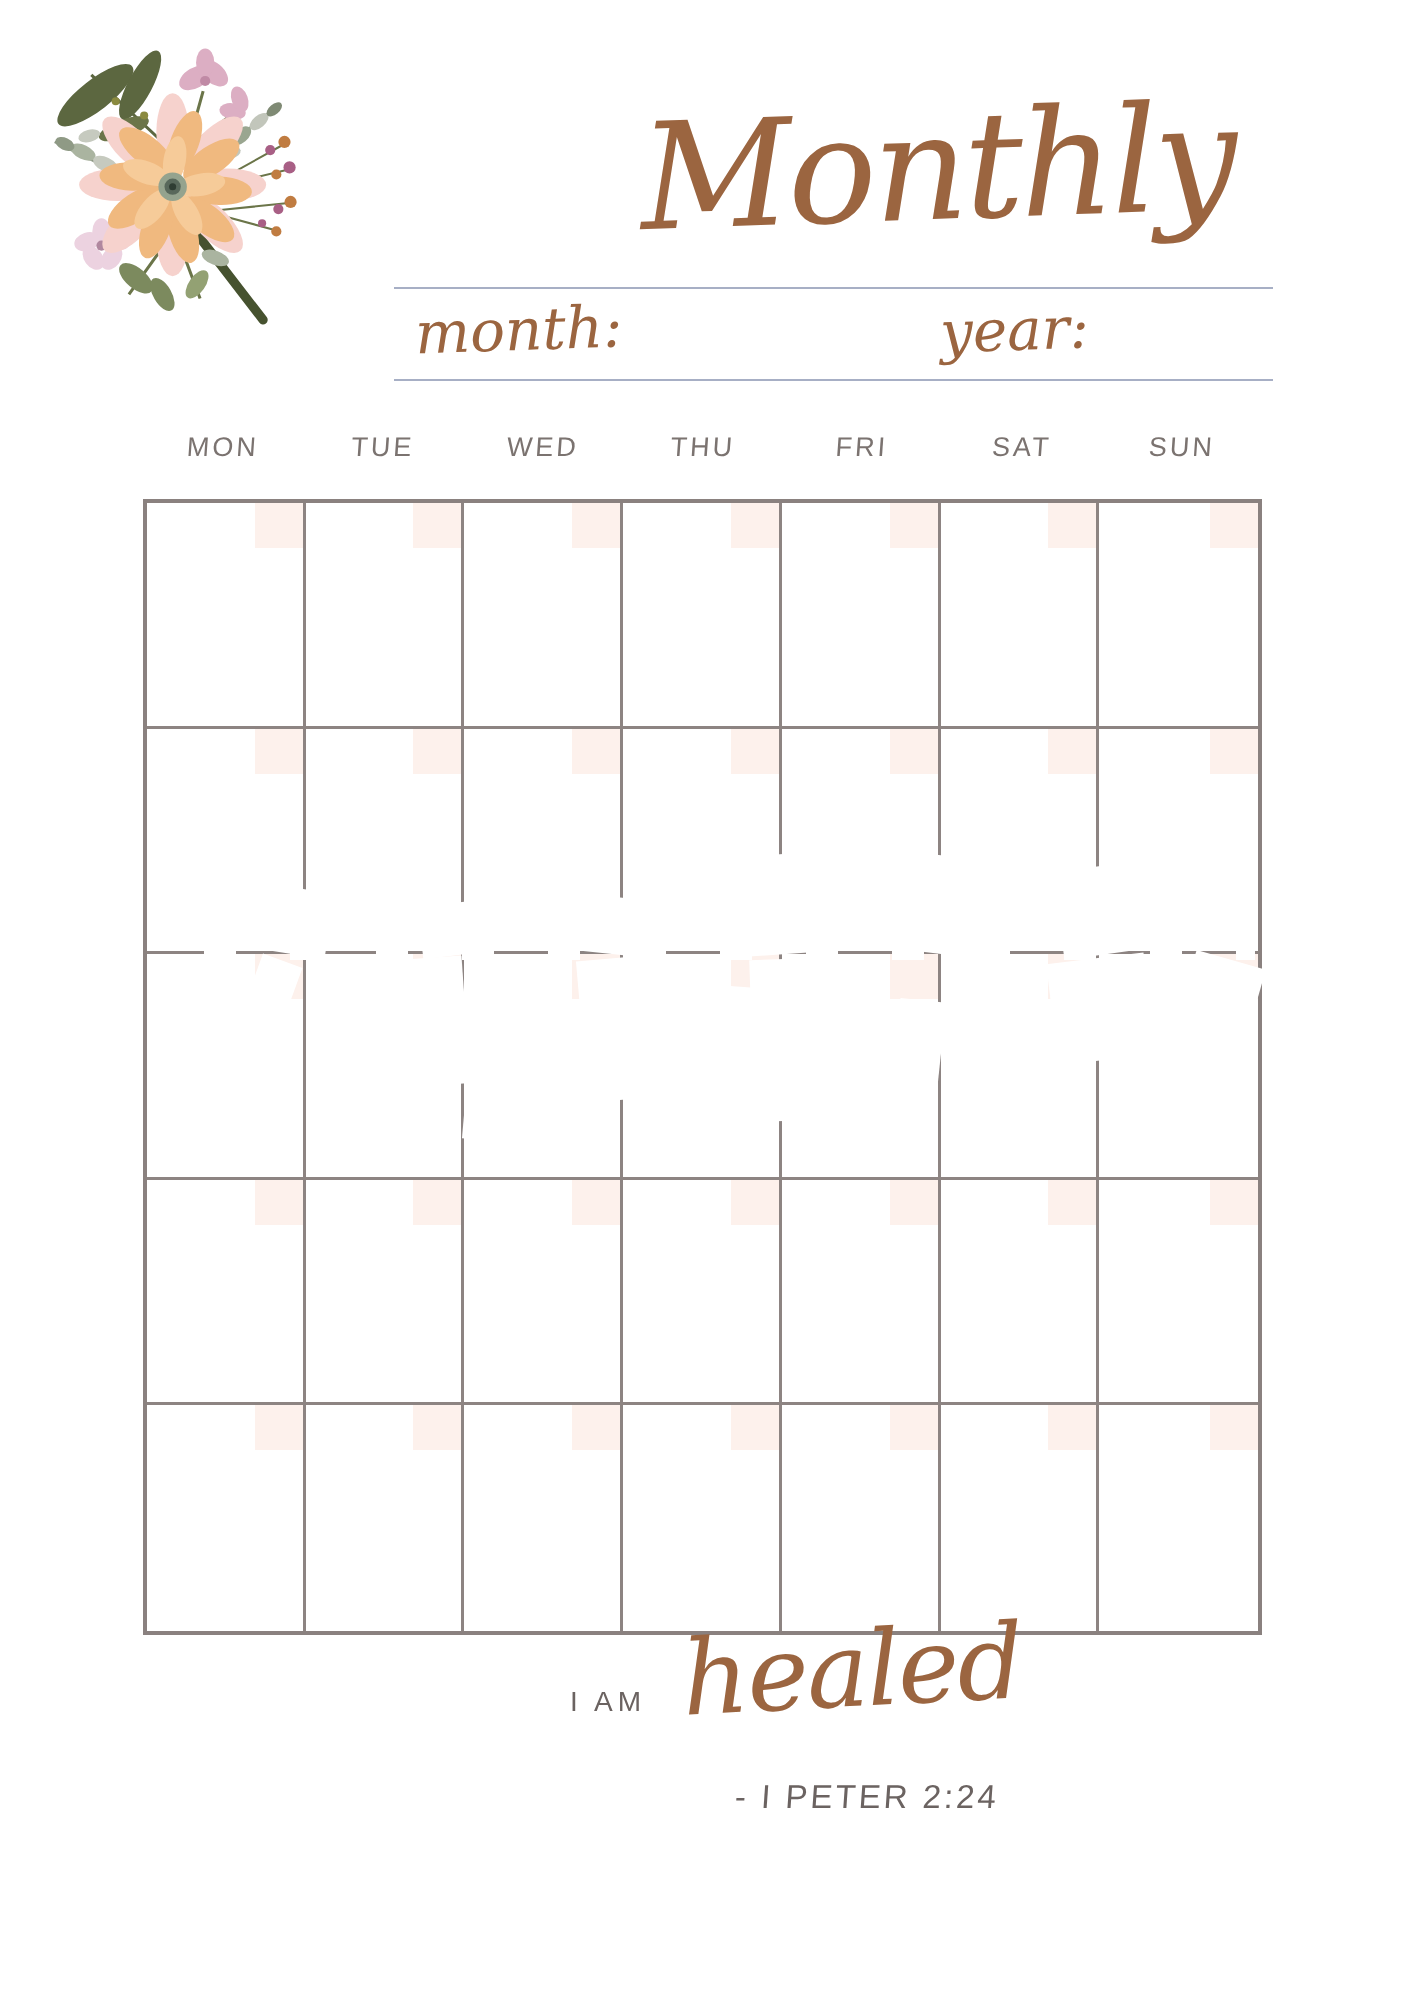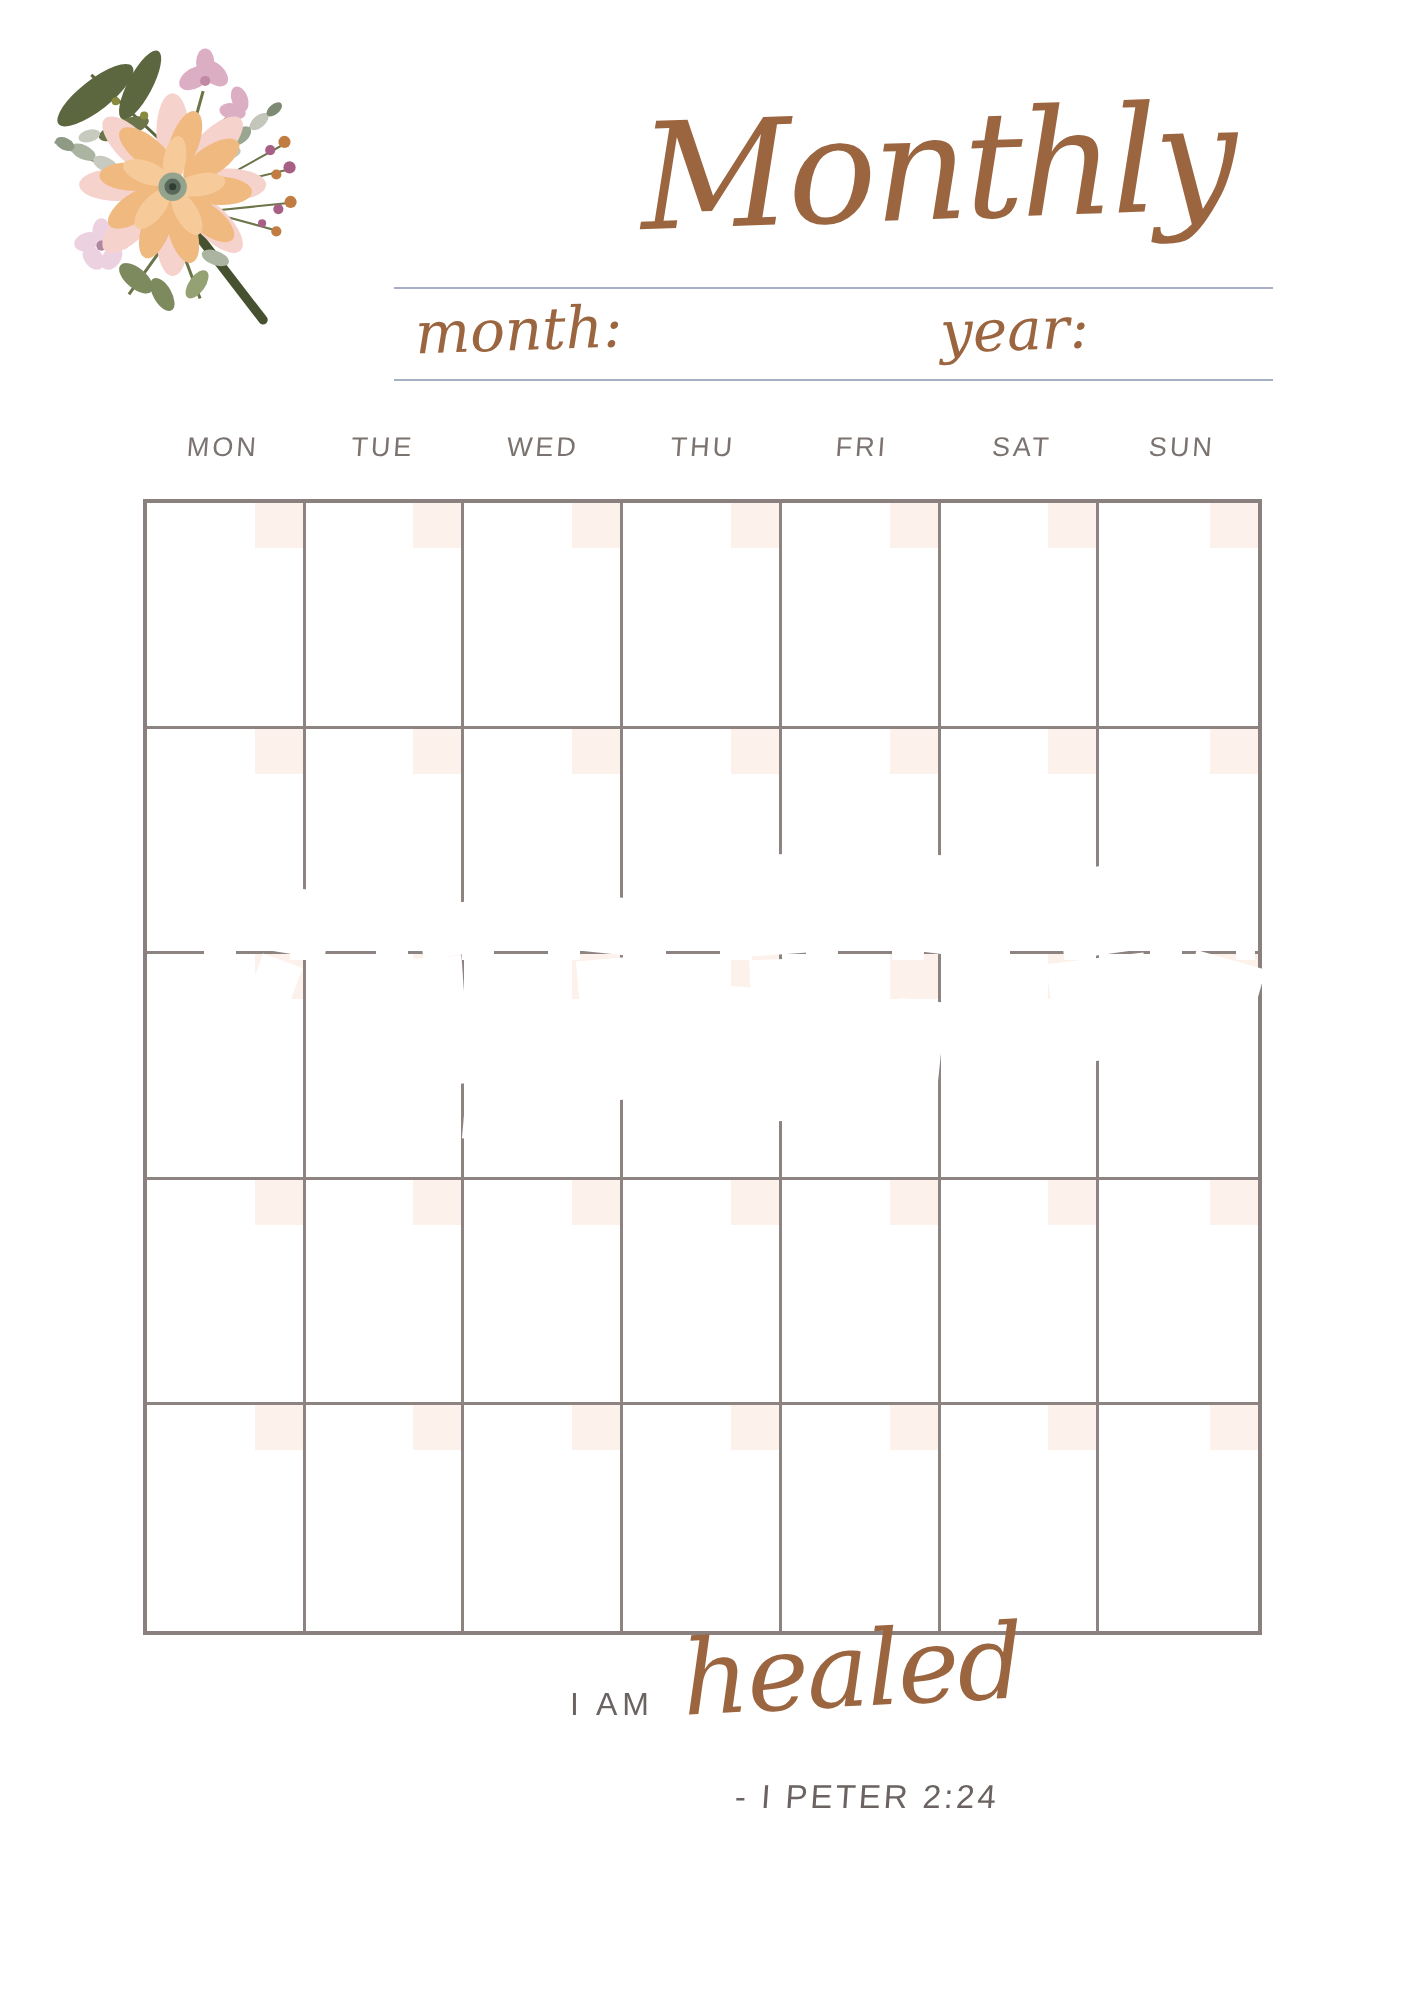--- a/index.html
+++ b/index.html
@@ -61,21 +61,21 @@
   .b9{left:468px;top:1000px;width:82px;height:142px;transform:rotate(5deg);}
   .b10{left:582px;top:958px;width:72px;height:142px;transform:rotate(-5deg);}
   .b11{left:700px;top:986px;width:56px;height:150px;transform:rotate(4deg);}
   .b12{left:752px;top:958px;width:122px;height:162px;transform:rotate(-2deg);}
   .b13{left:893px;top:1000px;width:46px;height:142px;transform:rotate(6deg);}
   .b14{left:1052px;top:958px;width:98px;height:102px;transform:rotate(-7deg);}
   .b15{left:1182px;top:958px;width:72px;height:96px;transform:rotate(16deg);}
 
   
   .footer{position:absolute;left:0;top:0;z-index:3;}
-  .iam{position:absolute;left:570px;top:1686px;font-size:32px;letter-spacing:5px;
+  .iam{position:absolute;left:570px;top:1686px;font-size:28px;letter-spacing:5px;
         color:#6b6361;white-space:nowrap;}
   .healed{position:absolute;left:682px;top:1618px;
         font-family:"DejaVu Serif",serif;font-style:italic;font-size:104px;line-height:1;
         color:#9b6540;transform:rotate(-3deg);letter-spacing:-2px;white-space:nowrap;}
   .verse{position:absolute;left:735px;top:1778px;font-size:33px;letter-spacing:3px;
         color:#6b6361;transform:skewX(-4deg);white-space:nowrap;}
 </style>
 </head>
 <body>
 

